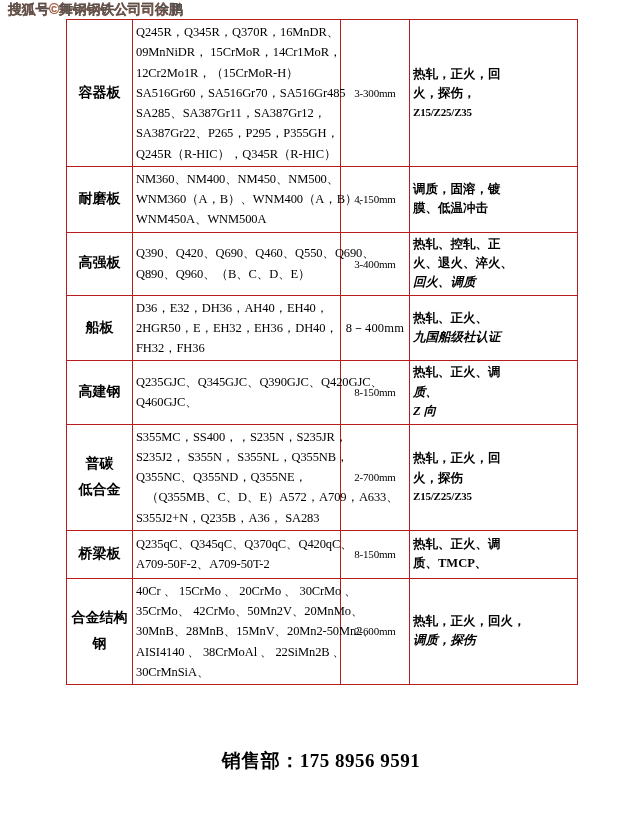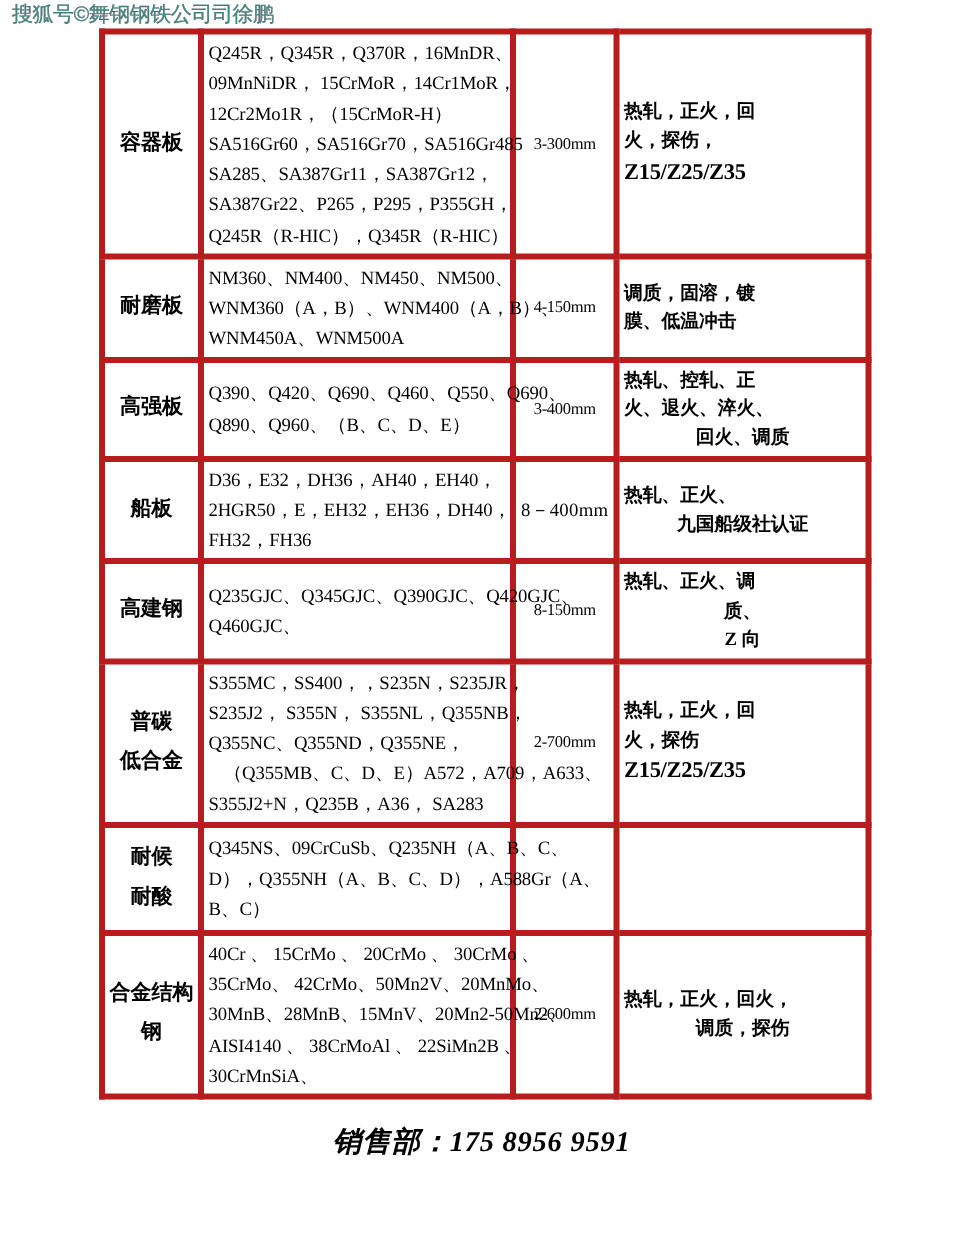--- a/index.html
+++ b/index.html
@@ -16,42 +16,42 @@
     overflow: hidden;
   }
 
   
   .watermark {
     position: absolute;
     left: 8px;
     top: 1px;
     font-family: "Liberation Sans", "DejaVu Sans", sans-serif;
     font-size: 14px;
-    font-weight: normal;
+    font-weight: bold;
     letter-spacing: -0.3px;
-    color: #0f766e;
+    color: #c2410c;
     opacity: 0.82;
     white-space: nowrap;
     -webkit-text-stroke: 0.2px #2b2b2b;
   }
 
   
   .table-wrap {
     position: absolute;
     left: 66px;
     top: 19px;
     width: 511px;
   }
   table.spec {
     border-collapse: collapse;
     width: 511px;
     table-layout: fixed;
   }
   table.spec td {
-    border: 4px solid #b91c1c;
+    border: 1px solid #b91c1c;
     padding: 2px 3px;
     vertical-align: middle;
     font-family: "Liberation Serif", "DejaVu Serif", serif;
   }
 
   
   col.c-cat   { width: 66px; }
   col.c-grade { width: 208px; }
   col.c-thk   { width: 69px; }
   col.c-proc  { width: 168px; }
@@ -93,35 +93,34 @@
   td.proc {
     font-family: "Liberation Sans", "DejaVu Sans", sans-serif;
     font-weight: bold;
     font-size: 12.5px;
     line-height: 1.55;
     vertical-align: top;
     padding-top: 4px;
   }
   td.proc.mid { vertical-align: middle; padding-top: 2px; }
   td.proc .pl { display: block; }
-  td.proc .pl.ctr { text-align: center; }
-  td.proc .z { font-size: 15px; letter-spacing: -0.2px; }
+  td.proc .pl.ctr { text-align: left; font-style: italic; }
+  td.proc .z { font-size: 11px; letter-spacing: -0.2px; }
 
   
   .footer {
     position: absolute;
     left: 0;
     top: 748px;
     width: 642px;
     text-align: center;
     font-family: "Liberation Serif", "DejaVu Serif", serif;
     font-size: 19px;
     font-weight: bold;
     letter-spacing: 0.5px;
-    font-style: italic;
   }
   .footer .dept { font-family: "Liberation Sans", "DejaVu Sans", sans-serif; }
 </style>
 </head>
 <body>
 
 <div class="watermark">搜狐号©舞钢钢铁公司司徐鹏</div>
 
 <div class="table-wrap">
   <table class="spec">
@@ -224,32 +223,33 @@
             <span class="gl indent">（Q355MB、C、D、E）A572，A709，A633、</span>
             <span class="gl">S355J2+N，Q235B，A36， SA283</span>
           </td>
           <td class="thk">2-700mm</td>
           <td class="proc">
             <span class="pl">热轧，正火，回</span>
             <span class="pl">火，探伤</span>
             <span class="pl z">Z15/Z25/Z35</span>
           </td>
         </tr>
-        <tr style="height: 72px;">
-          <td class="cat">
-            <span class="catline">耐候</span>
-            <span class="catline">耐酸</span>
-          </td>
-          <td class="grade">
-            <span class="gl">Q345NS、09CrCuSb、Q235NH（A、B、C、</span>
-            <span class="gl">D），Q355NH（A、B、C、D），A588Gr（A、</span>
-            <span class="gl">B、C）</span>
-          </td>
-          <td class="thk"></td>
-          <td class="proc"></td>
+        <tr style="height: 48px;">
+          <td class="cat">
+            <span class="catline">桥梁板</span>
+          </td>
+          <td class="grade">
+            <span class="gl">Q235qC、Q345qC、Q370qC、Q420qC、</span>
+            <span class="gl">A709-50F-2、A709-50T-2</span>
+          </td>
+          <td class="thk">8-150mm</td>
+          <td class="proc mid">
+            <span class="pl">热轧、正火、调</span>
+            <span class="pl">质、TMCP、</span>
+          </td>
         </tr>
         <tr style="height: 100px;">
           <td class="cat">
             <span class="catline">合金结构</span>
             <span class="catline">钢</span>
           </td>
           <td class="grade">
             <span class="gl">40Cr 、 15CrMo 、 20CrMo 、 30CrMo 、</span>
             <span class="gl">35CrMo、 42CrMo、50Mn2V、20MnMo、</span>
             <span class="gl">30MnB、28MnB、15MnV、20Mn2-50Mn2、</span>

